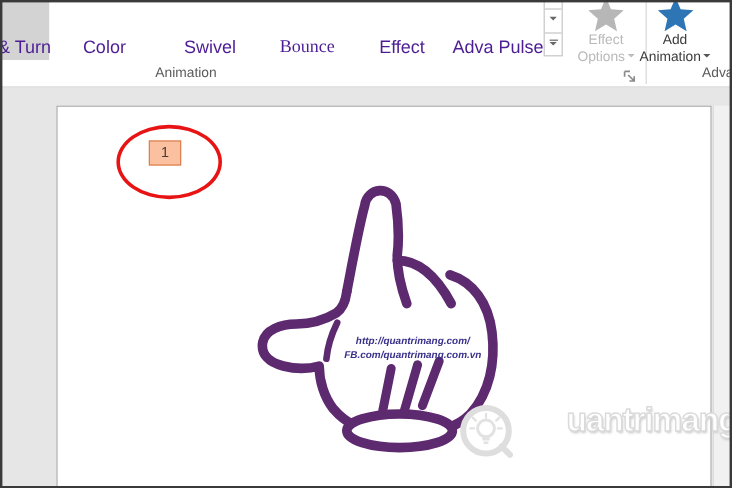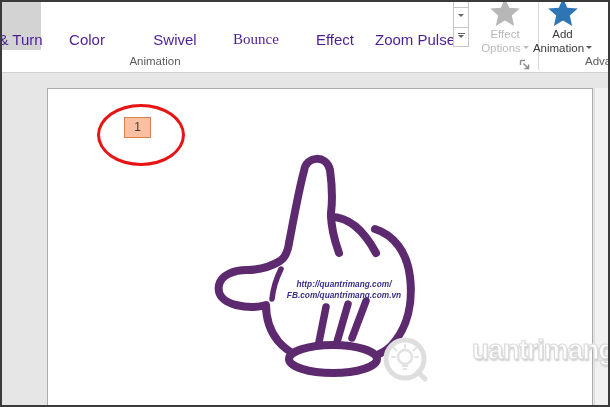--- a/index.html
+++ b/index.html
@@ -130,21 +130,21 @@
         <span class="glabel">Effect</span>
       </div>
 
       <div class="gitem" style="width:80px;">
         <span class="gicon">
           <svg width="36" height="34" viewBox="0 0 36 34">
             <polygon points="18,4 22.2,13.8 32.8,14.6 24.8,21.6 27.2,32 18,26.4 8.8,32 11.2,21.6 3.2,14.6 13.8,13.8" fill="#ffffff" stroke="#dca94f" stroke-width="2"></polygon>
             <path d="M18 0 V3 M29 4 L26.5 7 M35 14 H31.5 M7 4 L9.5 7 M1 14 H4.5 M32 25 L29 23 M4 25 L7 23" fill="none" stroke="#dca94f" stroke-width="2" stroke-linecap="round"></path>
           </svg>
         </span>
-        <span class="glabel">Zoom Pulse</span>
+        <span class="glabel">Adva Pulse</span>
       </div>
     </div>
 
     <div class="gscroll">
       <div class="gsbtn"></div>
       <div class="gsbtn">
           <span class="caret small"></span>
         </div>
       <div class="gsbtn">
         <span class="morebar">

